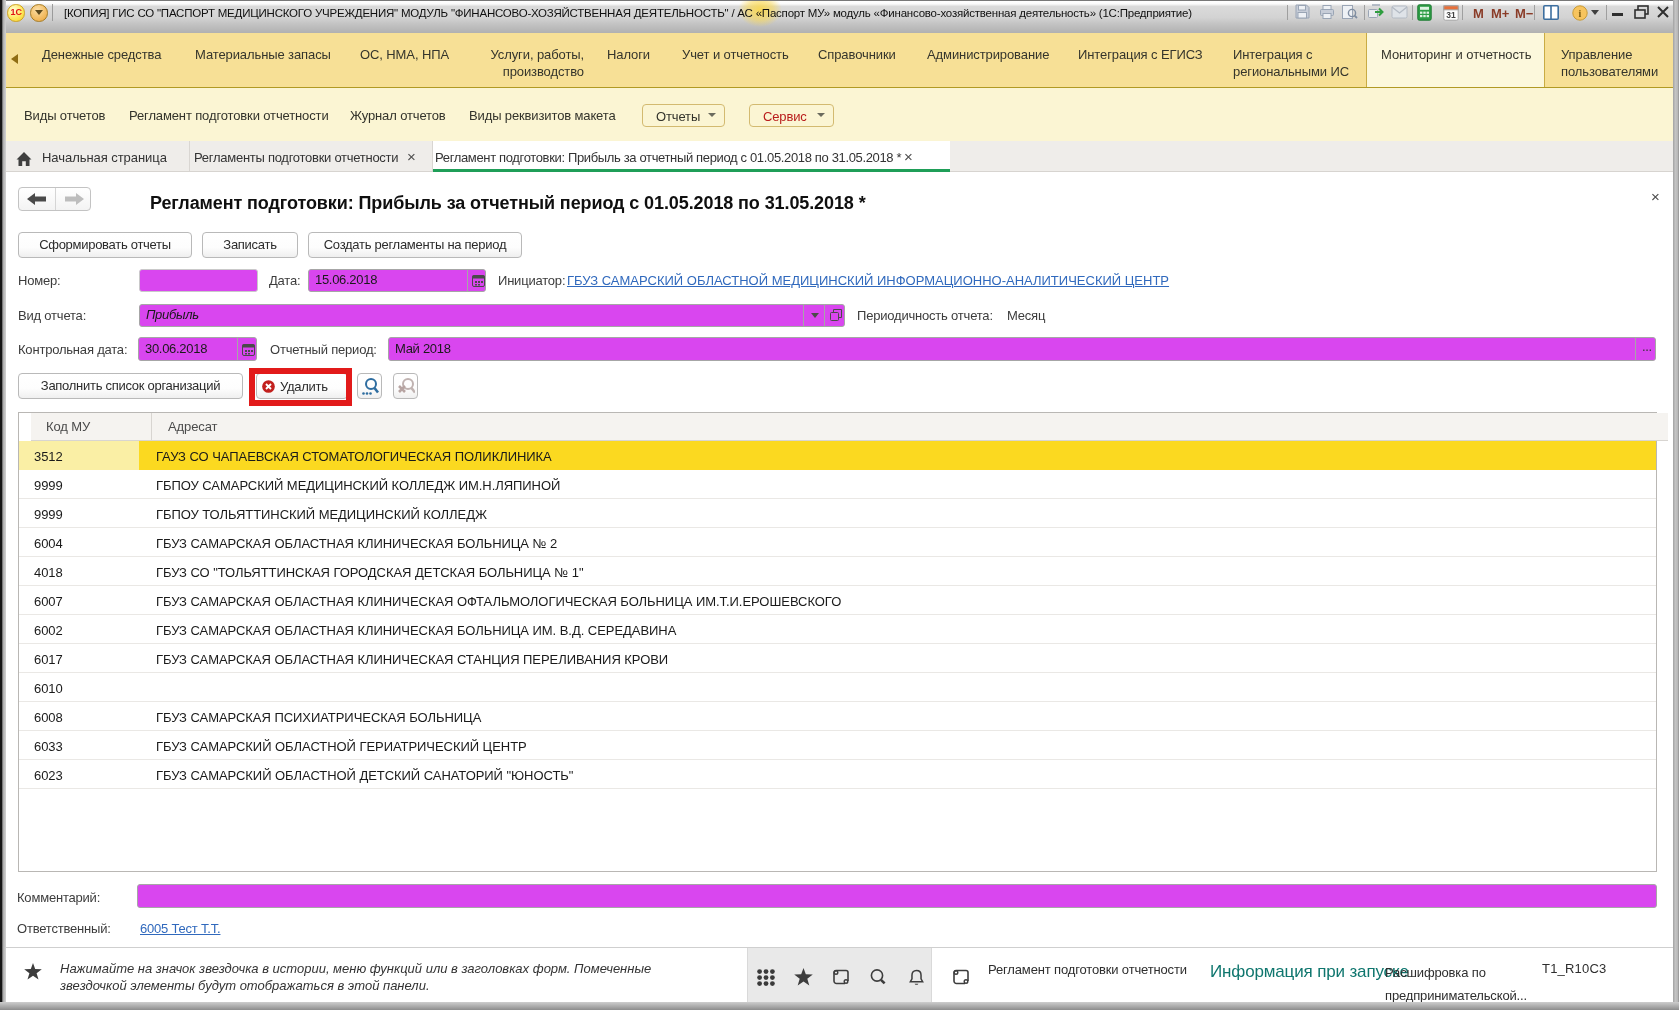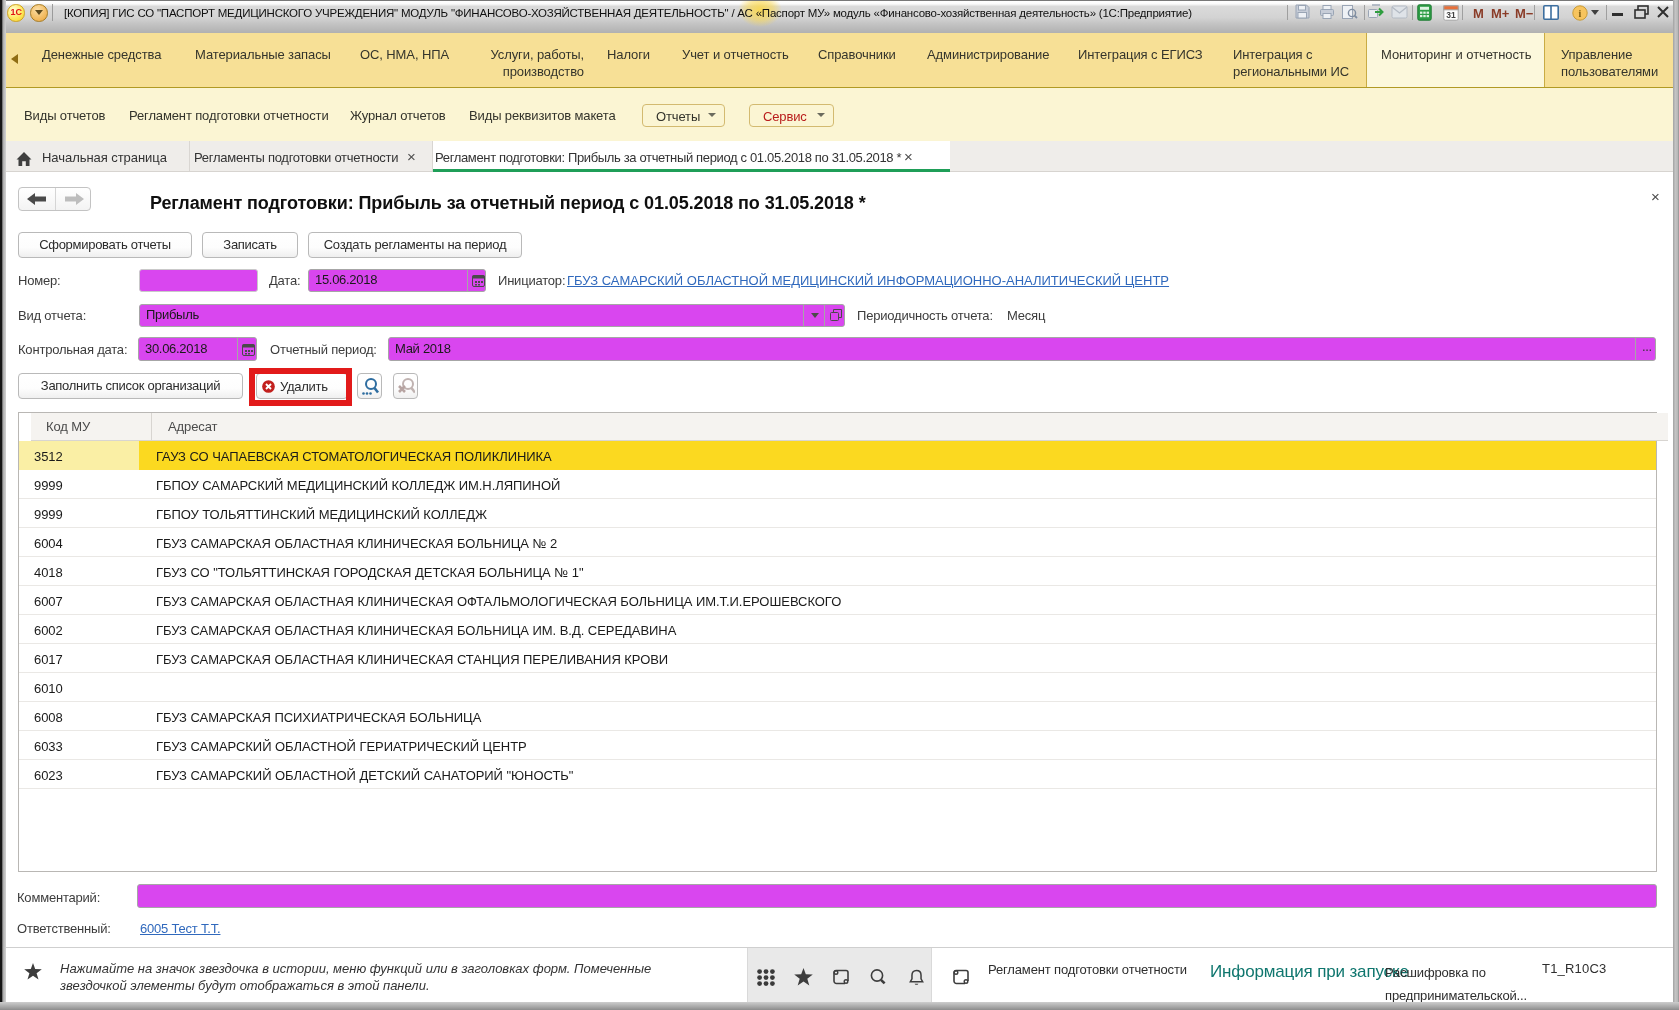--- a/index.html
+++ b/index.html
@@ -191,21 +191,21 @@
           <rect x="6" y="7" width="2" height="2" fill="#4a4a4a"></rect>
           <rect x="9" y="7" width="2" height="2" fill="#4a4a4a"></rect>
           <rect x="3" y="10" width="2" height="1.5" fill="#4a4a4a"></rect>
           <rect x="6" y="10" width="2" height="1.5" fill="#4a4a4a"></rect>
         </svg>
     </div>
     <div class="lbl" style="left:498px;top:273px;">Инициатор:</div>
     <div class="lbl link" style="left:567px;top:273px;letter-spacing:0;">ГБУЗ САМАРСКИЙ ОБЛАСТНОЙ МЕДИЦИНСКИЙ ИНФОРМАЦИОННО-АНАЛИТИЧЕСКИЙ ЦЕНТР</div>
 
     <div class="lbl" style="left:18px;top:308px;">Вид отчета:</div>
-    <div class="inp" style="left:139px;top:304px;width:706px;height:23px;">
+    <div class="inp" style="left:139px;top:304px;width:706px;height:23px;font-style:italic;">
       <span style="position:absolute;left:6px;top:2px;">Прибыль</span>
       <span style="position:absolute;left:663px;top:0;width:1px;height:21px;background:#a6a6a6;"></span>
       <span style="position:absolute;left:671px;top:8px;width:0;height:0;border-left:4px solid transparent;border-right:4px solid transparent;border-top:5px solid #4a4a4a;"></span>
       <span style="position:absolute;left:684px;top:0;width:1px;height:21px;background:#a6a6a6;"></span>
       <svg style="position:absolute;left:690px;top:4px;" width="12" height="12" viewBox="0 0 12 12">
           <rect x="0.5" y="3.5" width="8" height="8" rx="1" fill="none" stroke="#4a4a4a"></rect>
           <path d="M3.5 3.5 L3.5 0.5 L11.5 0.5 L11.5 8.5 L8.5 8.5" fill="none" stroke="#4a4a4a"></path>
         </svg>
     </div>
     <div class="lbl" style="left:857px;top:308px;">Периодичность отчета:</div>

